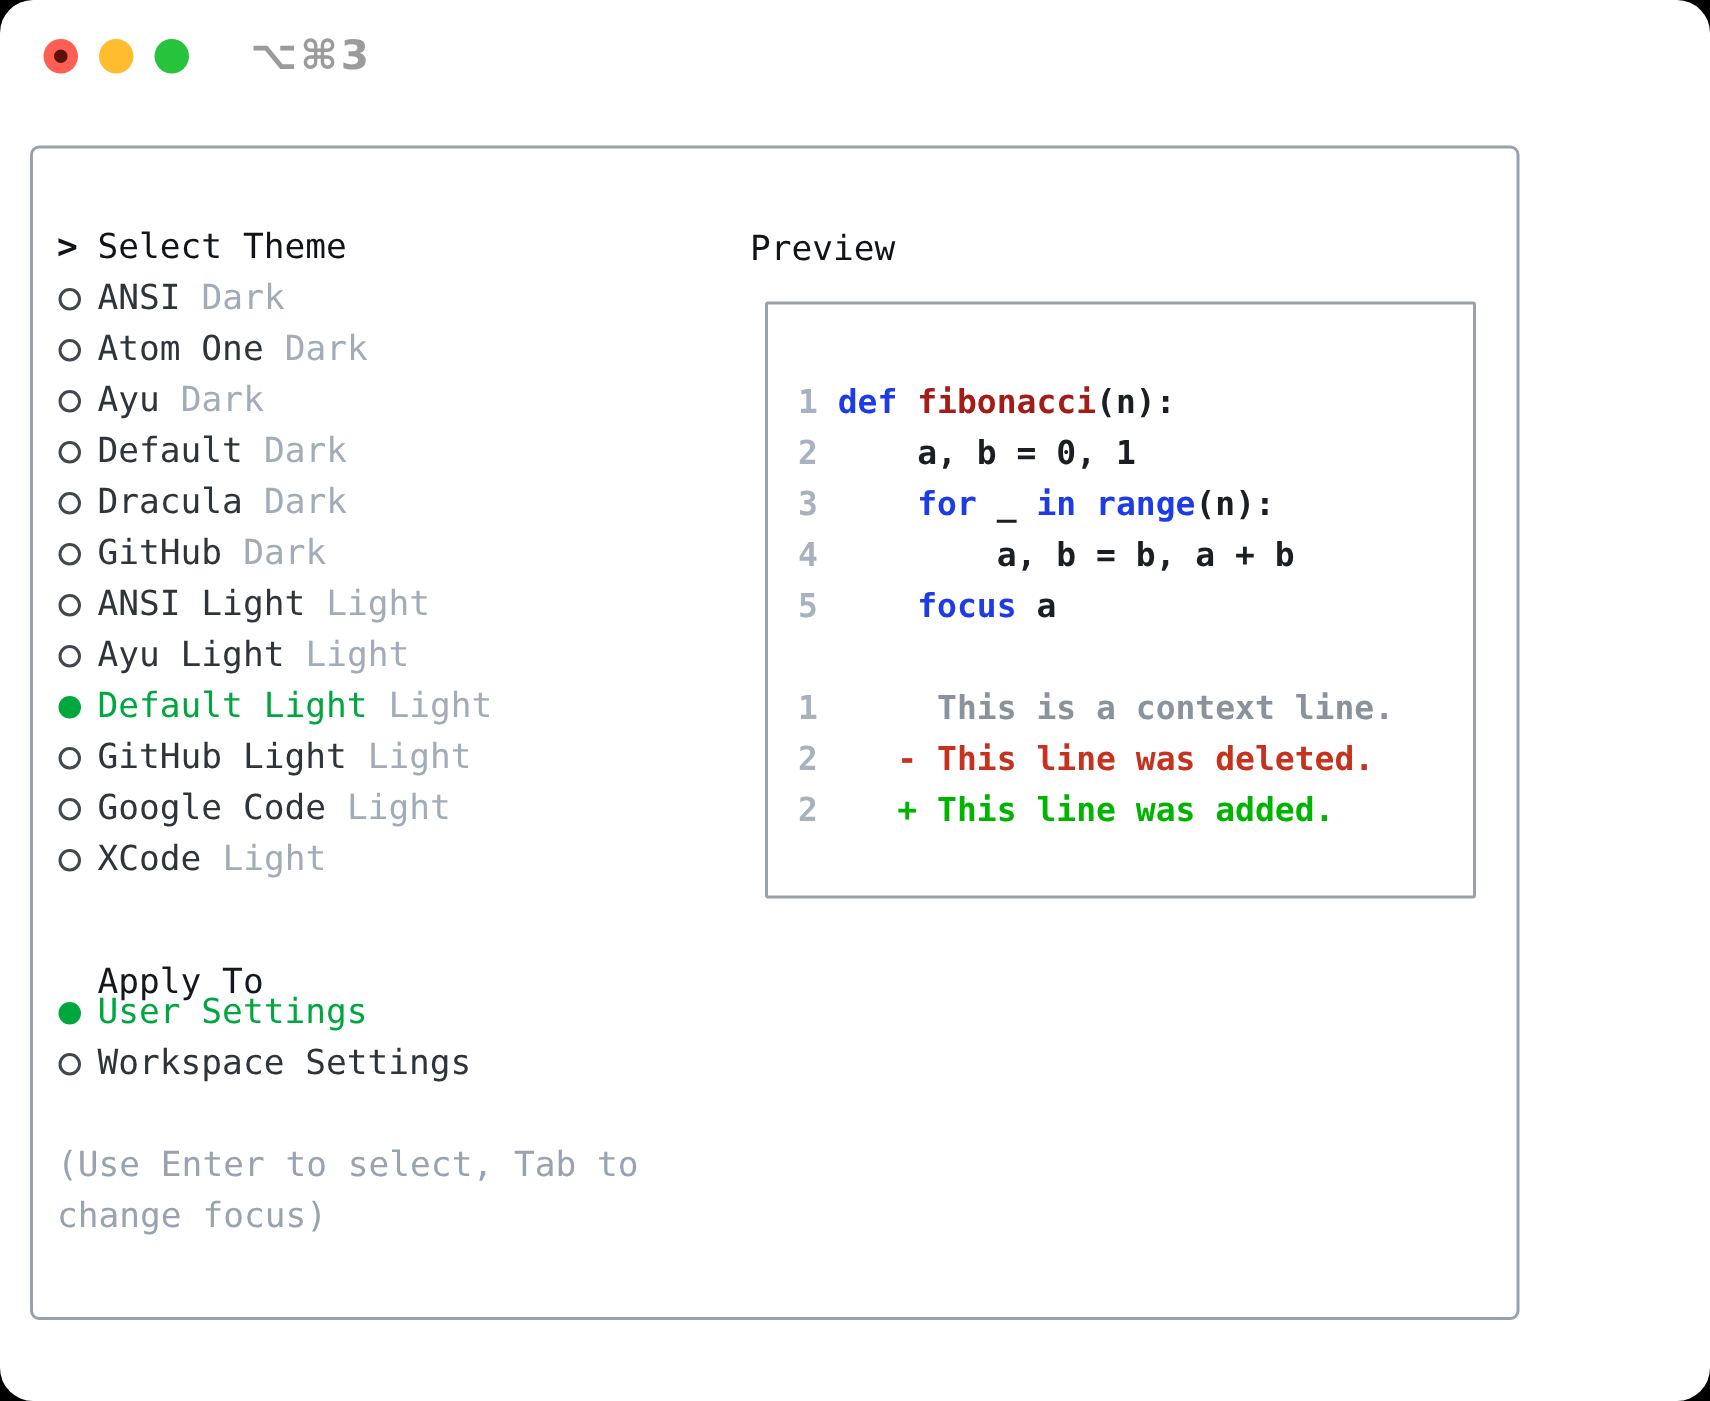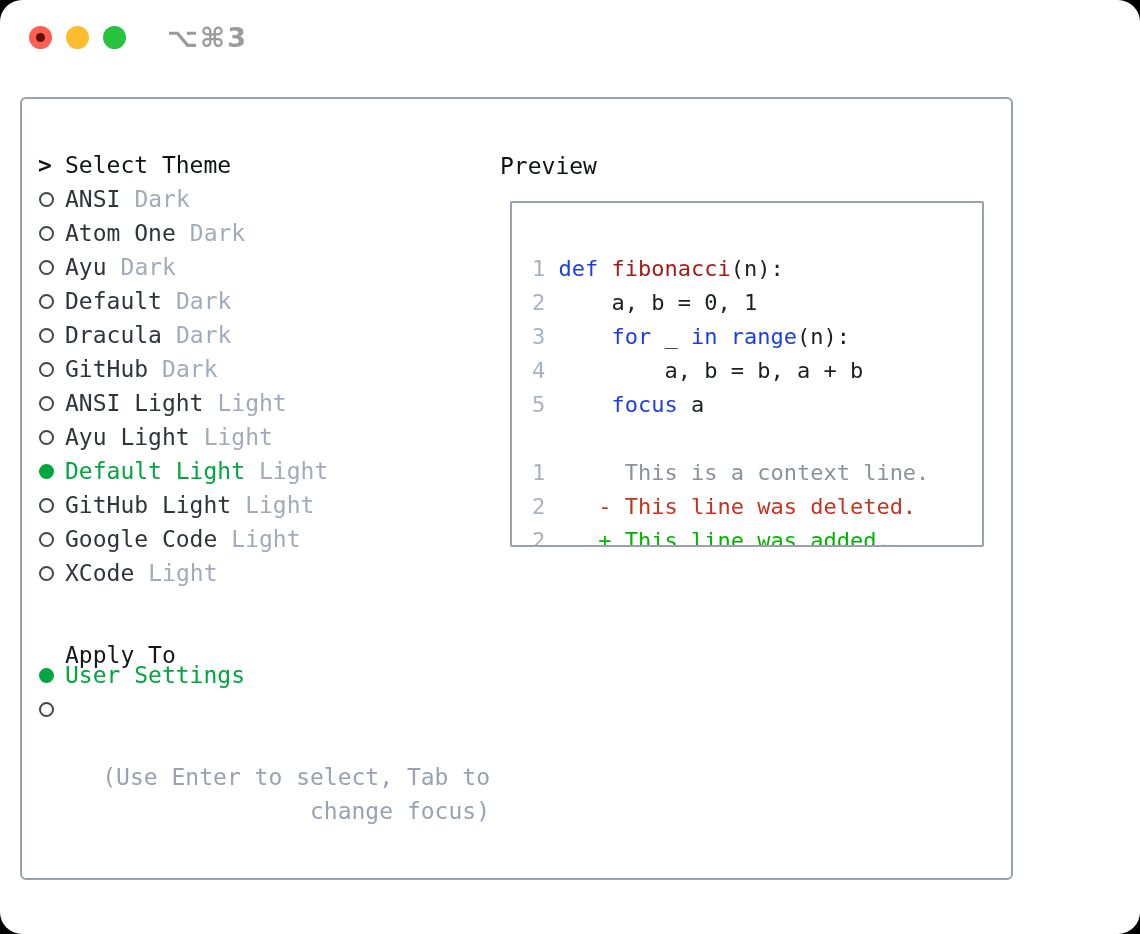--- a/index.html
+++ b/index.html
@@ -28,28 +28,28 @@
   .marker{display:inline-block;width:27px;flex:0 0 27px;position:relative;height:34px;}
   .circle{position:absolute;left:1px;top:10px;width:11px;height:11px;border-radius:50%;
           border:2px solid #42474e;background:transparent;}
   .circle.filled{border-color:var(--accent-green,#00a73e);background:var(--accent-green,#00a73e);}
   .prefix{font-weight:bold;color:#101317;width:27px;display:inline-block;}
   .hdr{font-weight:normal;color:#101317;}
   .name{color:var(--item-text,#2f343b);}
   .name.selected{color:var(--accent-green,#00a73e);}
   .tag{color:var(--tag-gray,#a2abb8);margin-left:14px;}
   .apply-hdr{color:#14171b;margin-top:28px;}
-  .hint{margin-top:0;color:var(--hint-gray,#98a2b0);white-space:normal;line-height:34px;width:452px;text-align:right;}
+  .hint{margin-top:0;color:var(--hint-gray,#98a2b0);white-space:normal;line-height:34px;width:452px;}
 
   
   .right-col{position:absolute;left:478px;top:50px;}
   .preview-title{font-size:23px;font-weight:normal;color:#101317;line-height:34px;}
-  .preview-box{position:absolute;left:10px;top:52px;width:474px;height:346px;
+  .preview-box{position:absolute;left:10px;top:52px;width:474px;height:398px;
                border:2px solid var(--border-gray,#9aa1ac);border-radius:2px;background:#fff;
-               padding:49px 0 0 20px;box-sizing:border-box;overflow:hidden;}
+               padding:49px 0 0 20px;box-sizing:border-box;overflow:hidden;font-weight:bold;}
   .code-row{white-space:pre;font-size:22px;line-height:34px;height:34px;color:var(--code-plain,#1b1f24);}
   .ln{color:var(--line-num,#a8b2be);}
   .c-plain{color:var(--code-plain,#1b1f24);}
   .c-kw{color:var(--kw-blue,#1e3ce6);}
   .c-fn{color:var(--fn-red,#a31d18);}
   .c-ctx{color:var(--ctx-gray,#8a929c);}
   .c-del{color:var(--diff-del,#c5331f);}
   .c-add{color:var(--diff-add,#00b400);}
 </style>
 </head>
@@ -169,20 +169,21 @@
             <div class="row">
               <span class="marker">
                 <span class="circle filled"></span>
               </span>
               <span class="name selected">User Settings</span>
             </div>
             <div class="row">
               <span class="marker">
                 <span class="circle"></span>
               </span>
+              <span class="name">Workspace Settings</span>
             </div>
           </div>
         <div class="row spacer"></div>
         <div class="hint">(Use Enter to select, Tab to change focus)</div>
       </div>
 
       <div class="right-col">
         <div class="preview-title">Preview</div>
         <div class="preview-box" id="code-box">
             <div class="code-row"><span class="ln">1</span> <span class="c-kw">def</span><span class="c-plain"> </span><span class="c-fn">fibonacci</span><span class="c-plain">(n):</span></div>

